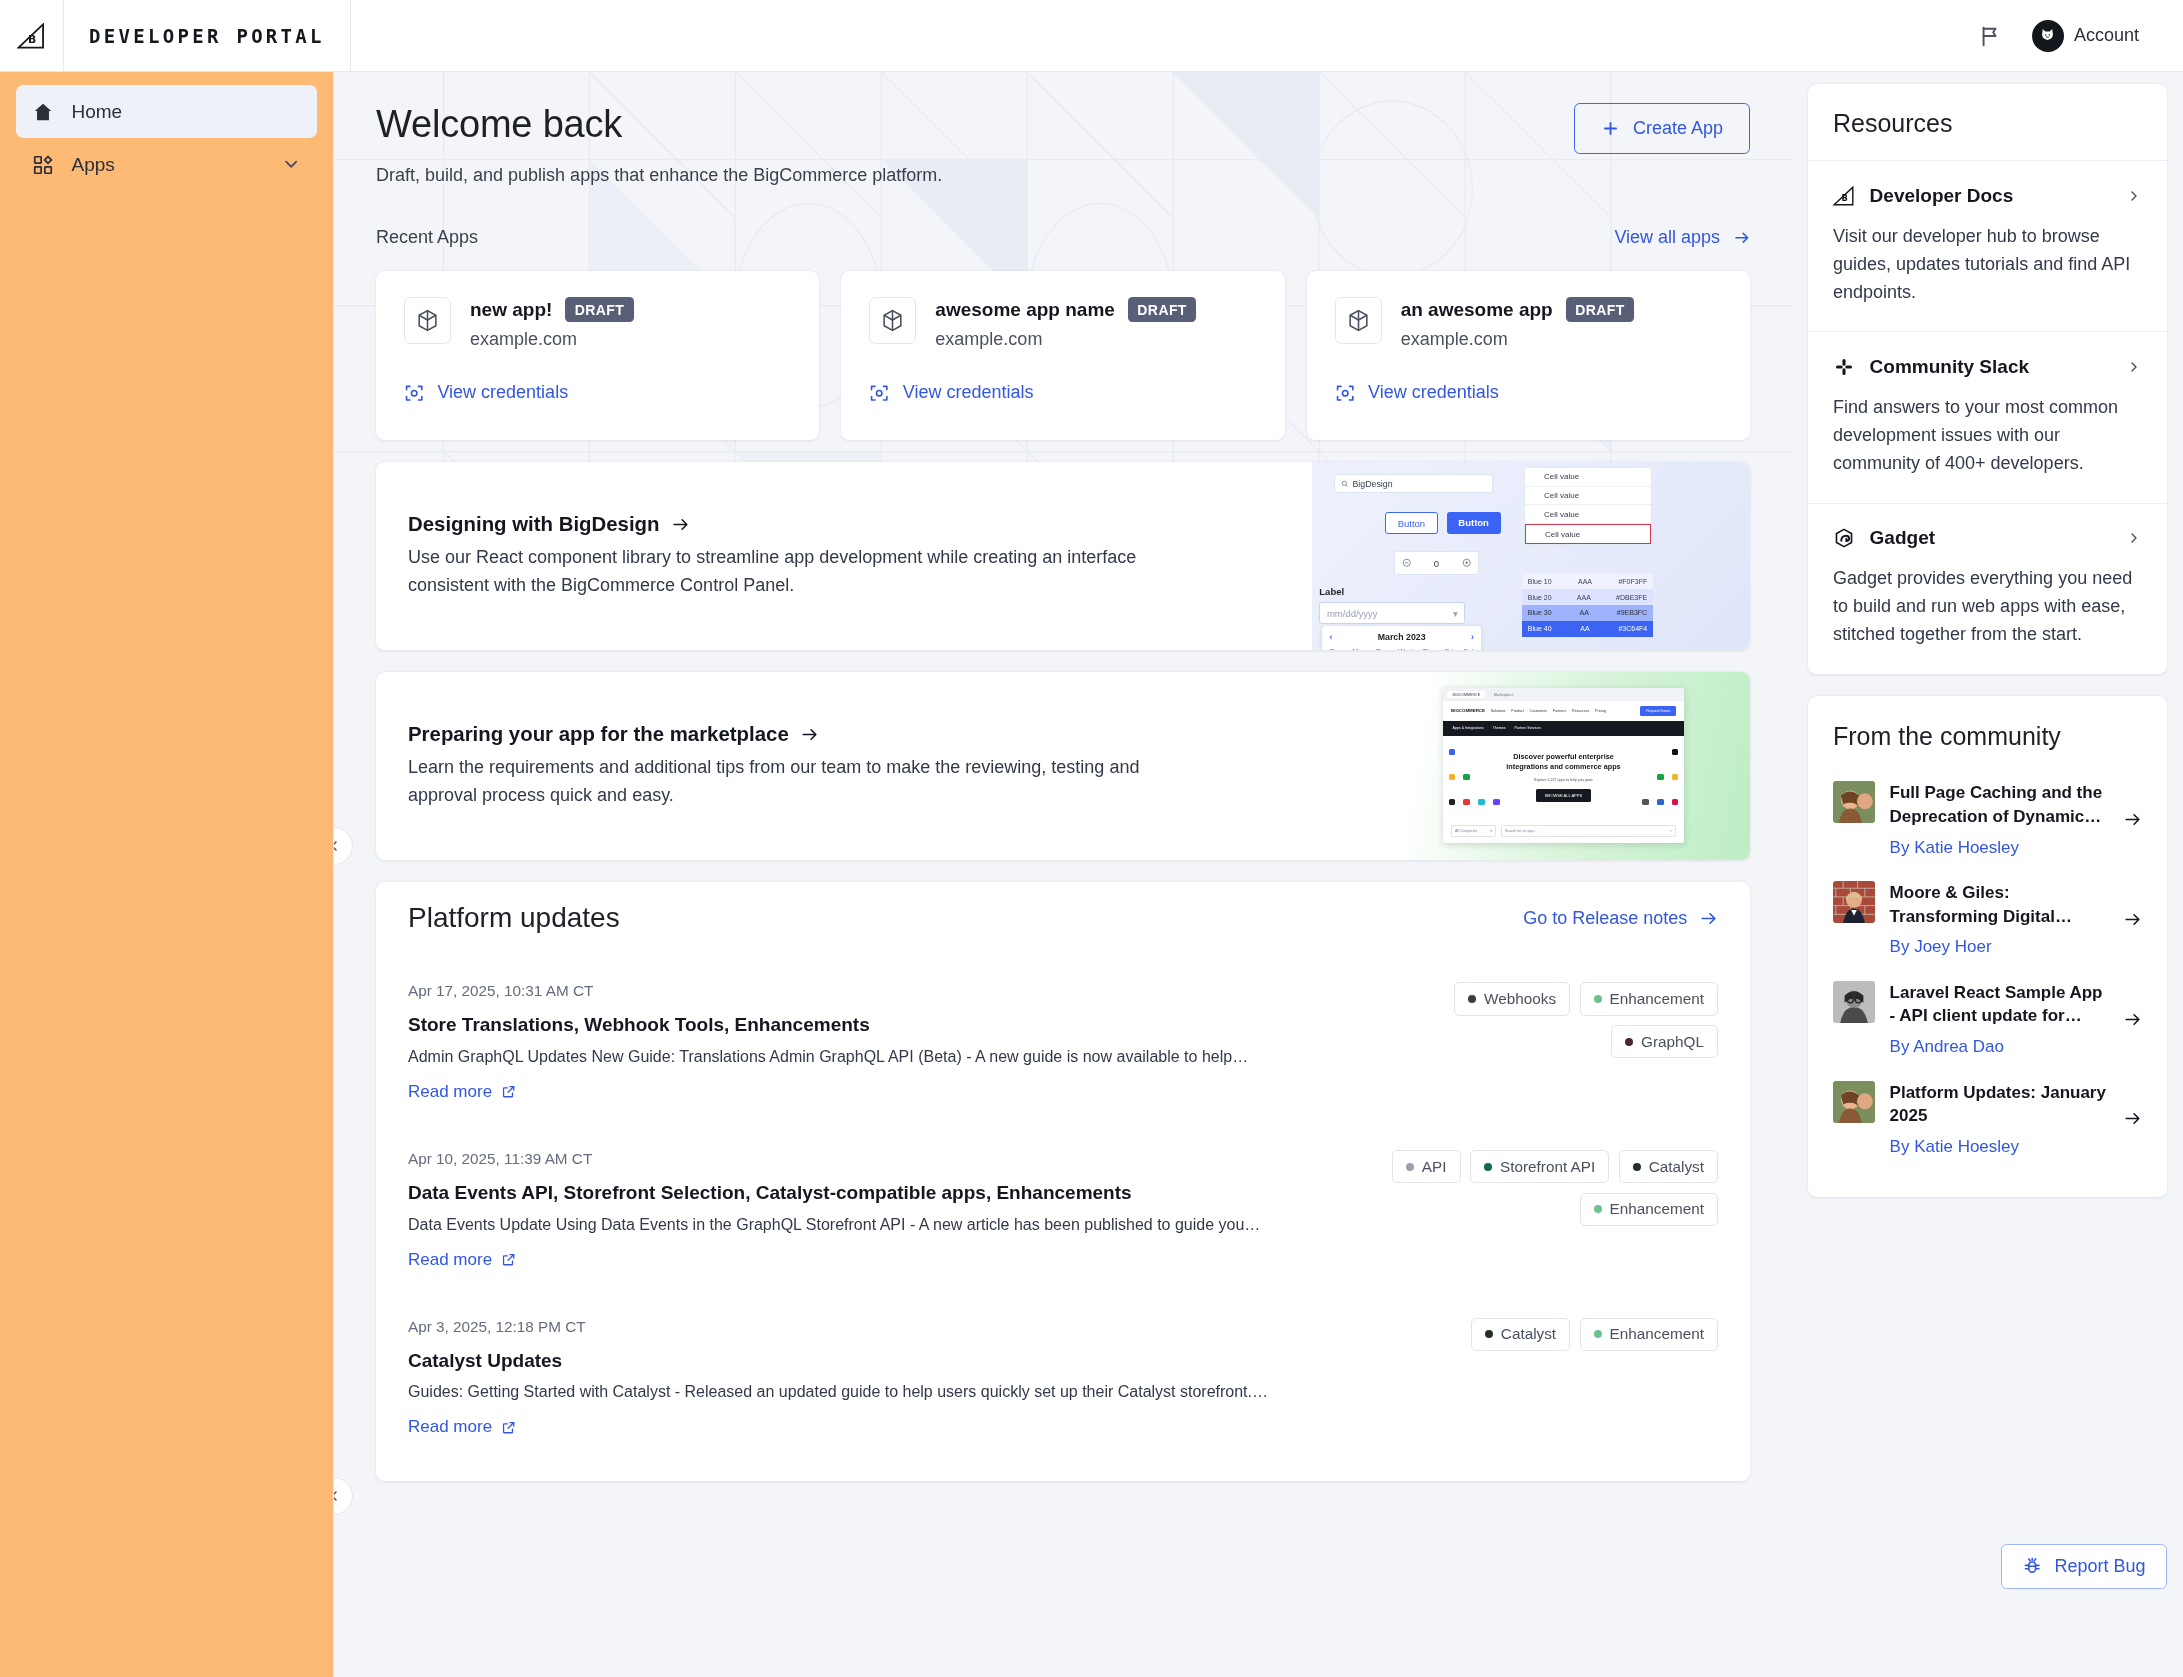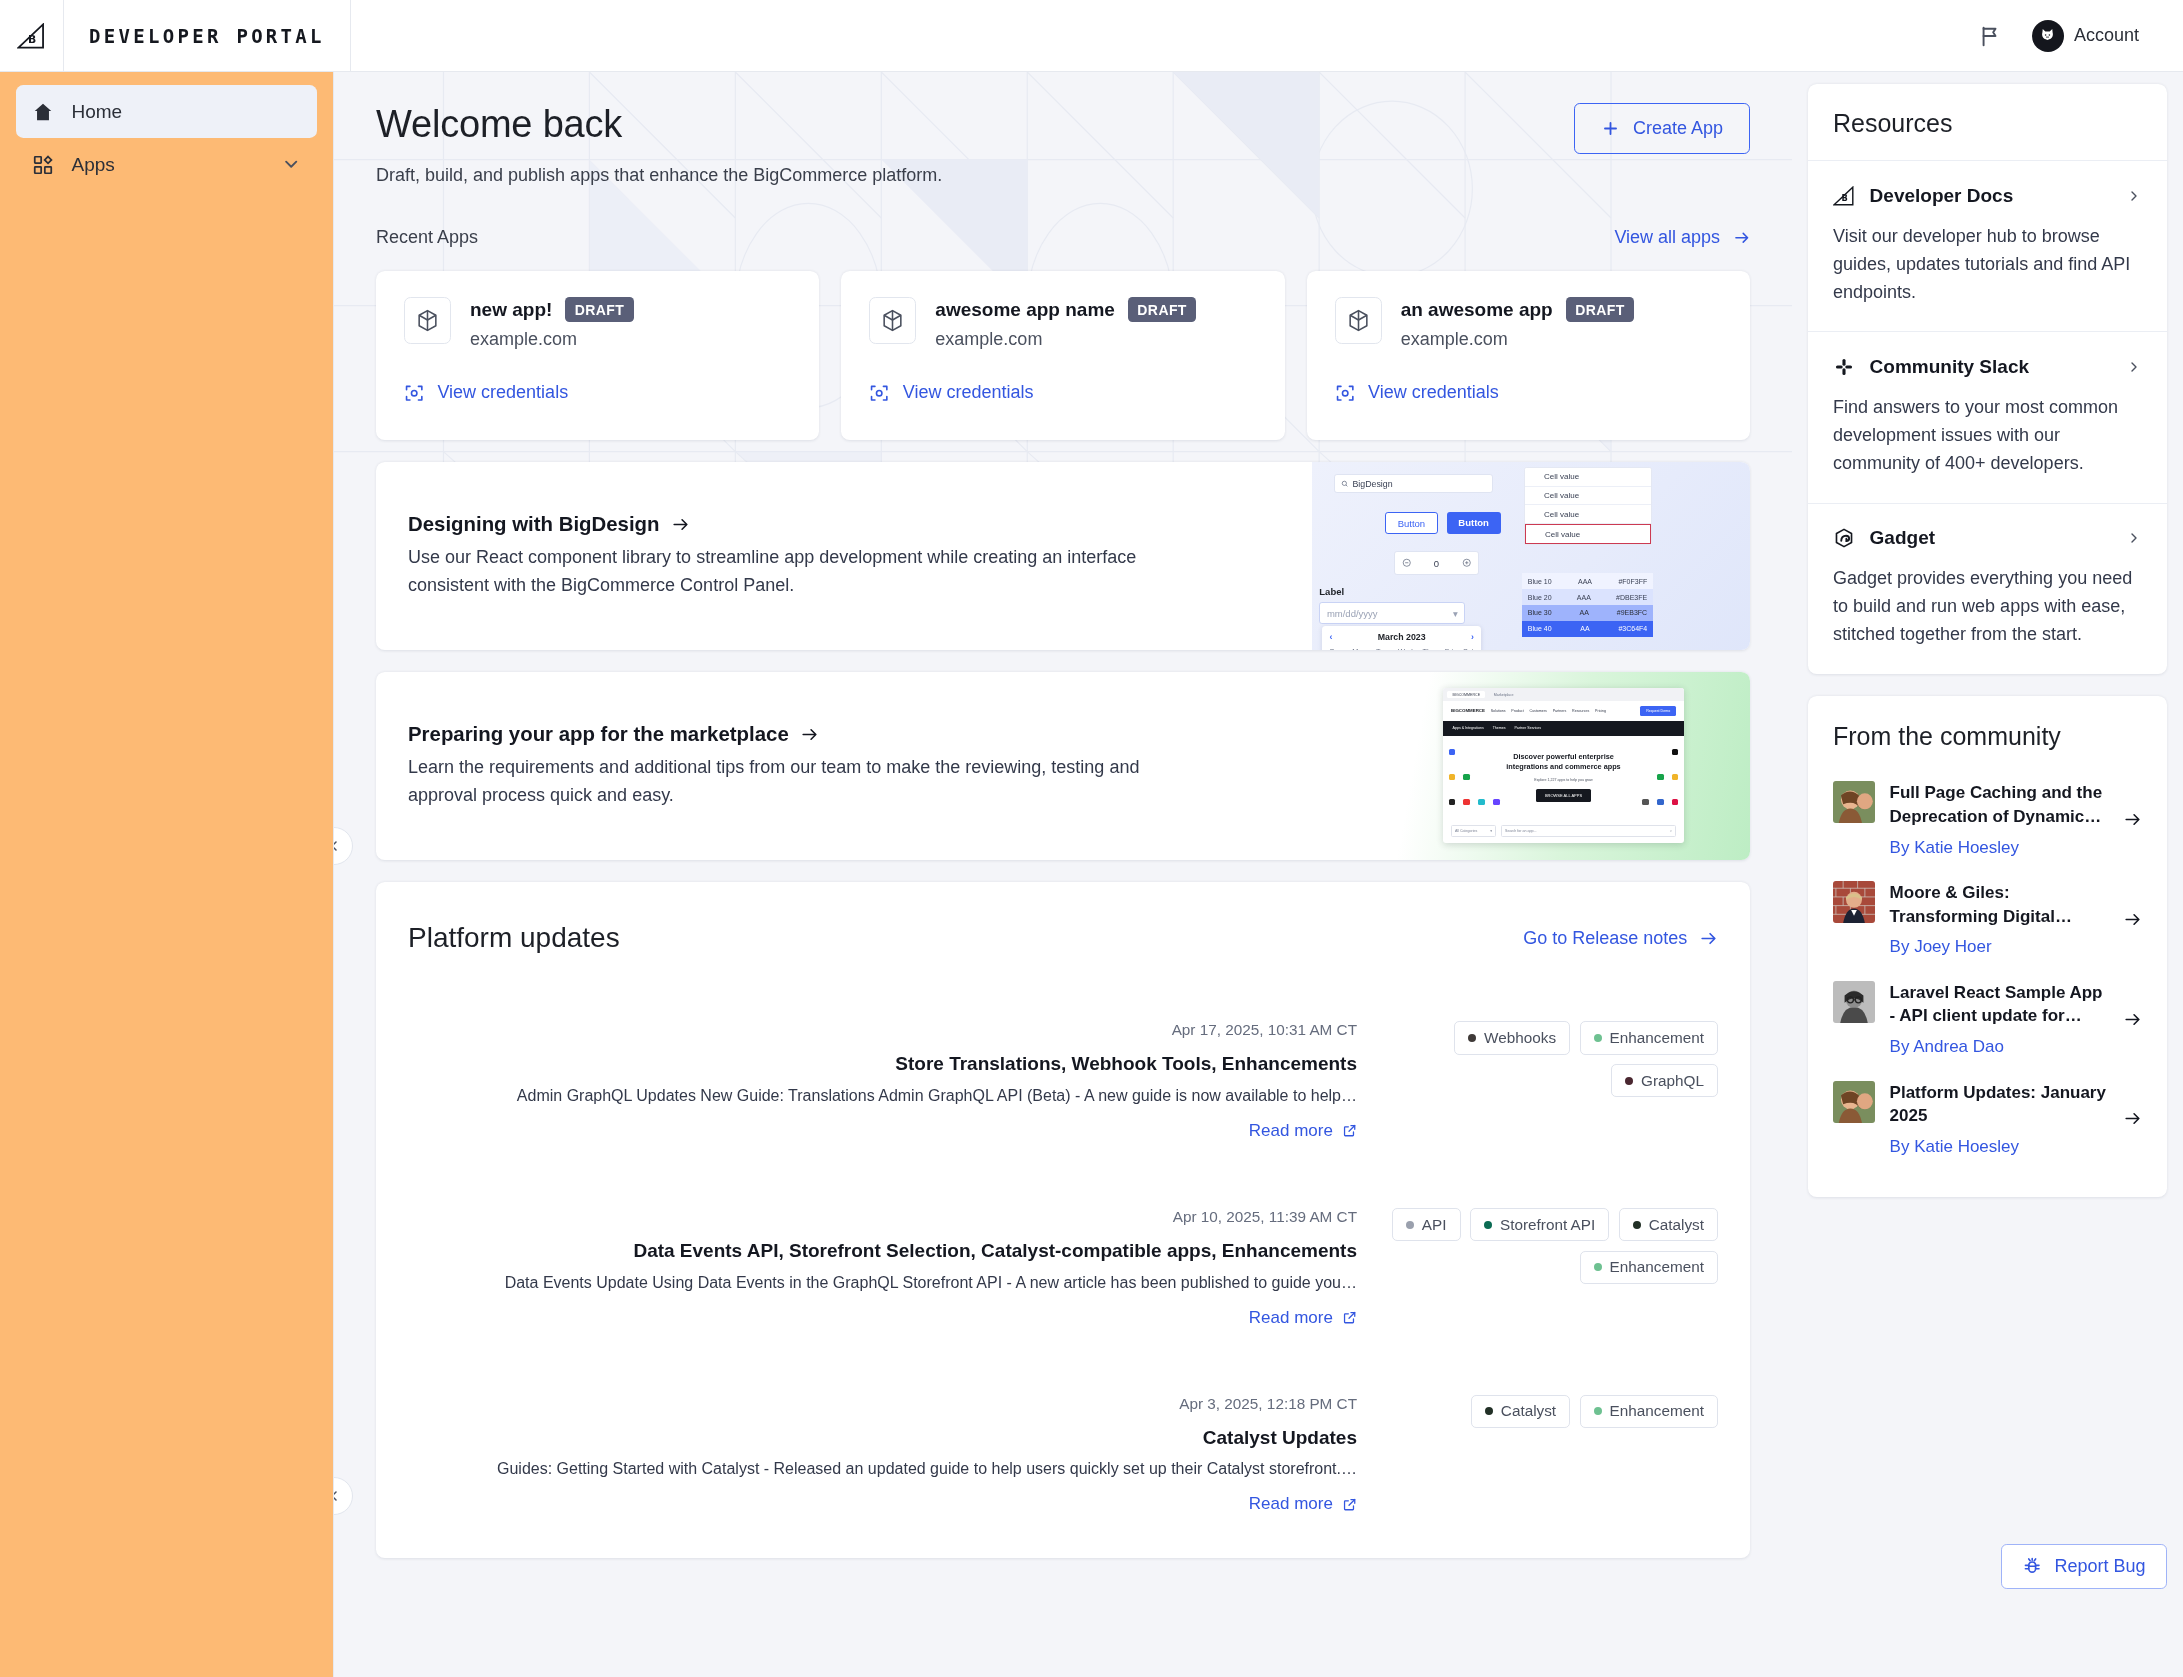--- a/index.html
+++ b/index.html
@@ -209,27 +209,27 @@
   .mk-browse { display:inline-block; margin-top: 6.6px; background:#15181f; color:#fff; font-size: 4px; padding: 4.4px 8.8px; border-radius: 1.5px; }
   .mk-ico { position: absolute; width: 6.6px; height: 6.6px; border-radius: 1.5px; }
   .mk-bottom { position: absolute; bottom: 6.6px; left: 8px; right: 8px; display: flex; gap: 5.1px; }
   .mk-sel { width: 45px; height: 11.7px; border: 0.7px solid #dfe2ea; border-radius: 1.5px; font-size: 3.6px; color: #7b8294; display:flex; align-items:center; justify-content:space-between; padding: 0 2.9px; }
   .mk-srch { flex: 1; height: 11.7px; border: 0.7px solid #dfe2ea; border-radius: 1.5px; font-size: 3.6px; color: #7b8294; display:flex; align-items:center; justify-content:space-between; padding: 0 2.9px; }
 
   
   .updates {
     background: #fff; border-radius: 8.8px;
     box-shadow: 0 0.7px 2.9px rgba(30,40,70,0.10);
-    margin-top: 22px; padding: 40px 32px 44px 32px;
+    margin-top: 22px; padding: 20px 32px 44px 32px;
   }
   .updates-head { display: flex; align-items: center; justify-content: space-between; }
   .updates-title { font-size: 28px; font-weight: 400; color: #1d2027; }
   .release-link { display: inline-flex; align-items: center; gap: 11.7px; color: #3356e0; font-size: 18px; cursor: pointer; }
 
-  .update-item { display: flex; margin-top: 67px; text-align: right; }
+  .update-item { display: flex; margin-top: 48px; }
   .update-body { flex: 1 1 auto; min-width: 0; padding-right: 25px; }
   .update-date { font-size: 15.3px; color: #656c7d; }
   .update-title { font-size: 19px; font-weight: 700; color: #141720; margin-top: 14px; }
   .update-desc { font-size: 16px; color: #33394a; margin-top: 11.7px; }
   .read-more { display: inline-flex; align-items: center; gap: 8.8px; color: #3356e0; font-size: 17px; margin-top: 16px; cursor: pointer; }
   .update-tags { flex: 0 0 336px; display: flex; flex-wrap: wrap; gap: 9.5px; justify-content: flex-end; align-content: flex-start; }
   .tag {
     display: inline-flex; align-items: center; gap: 8px;
     border: 0.7px solid #dfe3ec; border-radius: 5.1px; background: #fff;
     font-size: 15.3px; color: #4a505e; padding: 6.6px 13px; white-space: nowrap;

